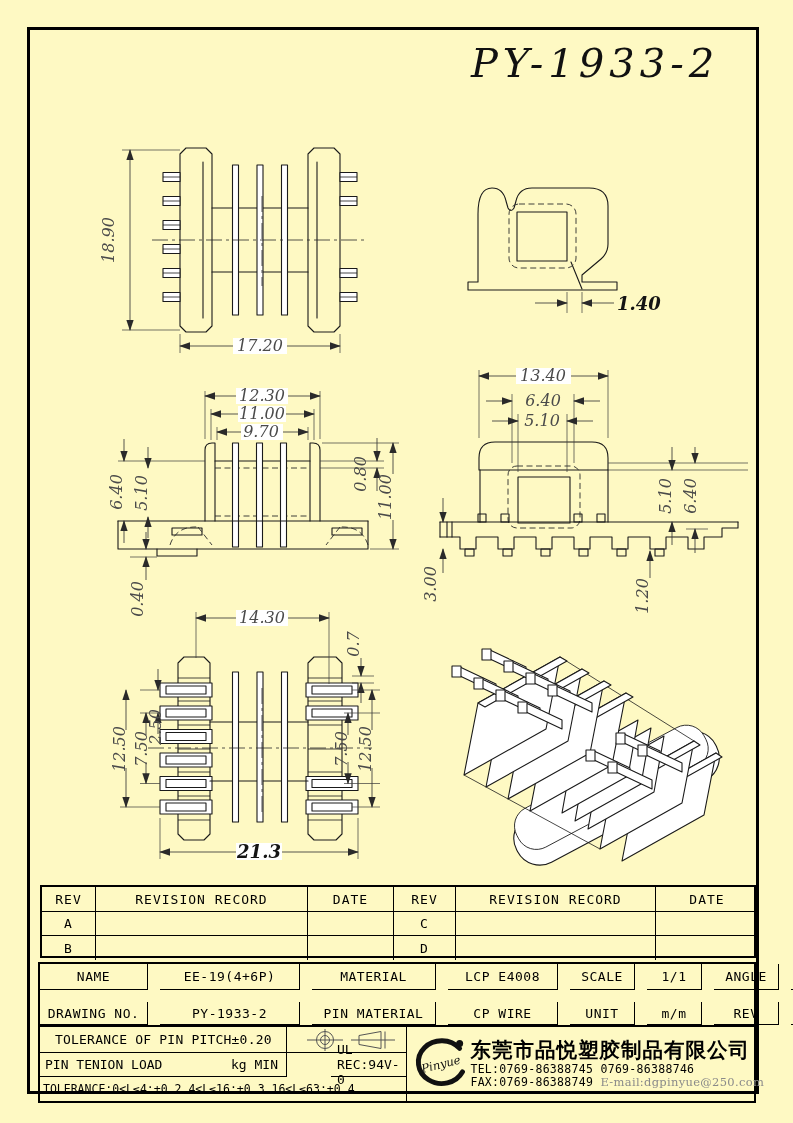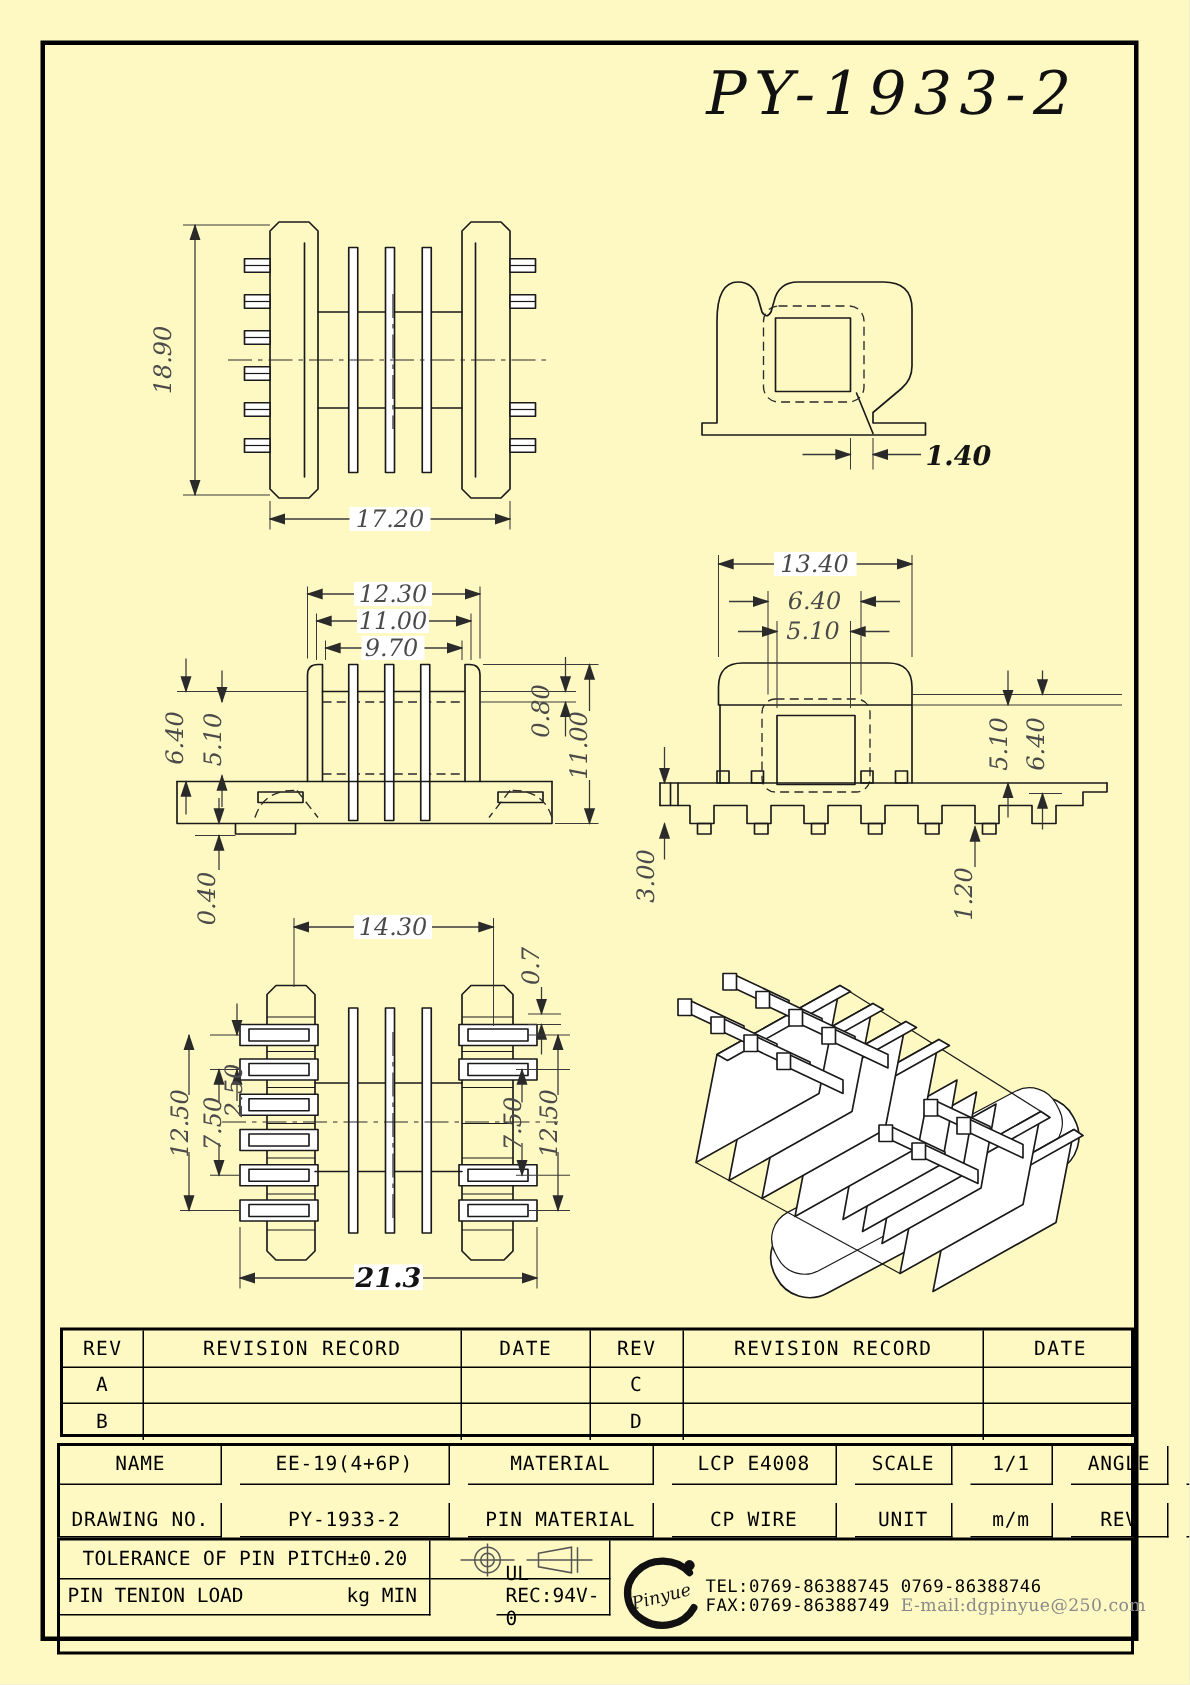--- a/index.html
+++ b/index.html
@@ -472,27 +472,29 @@
           <line x1="94" y1="3.5" x2="94" y2="20.5" stroke="#555" stroke-width="1"></line>
         </svg>
       </div>
       <div class="c company">
         <svg width="58" height="56" viewBox="0 0 58 56">
           <path d="M50,12 A24,22 0 1 0 53,36" fill="none" stroke="#111" stroke-width="5" stroke-linecap="round"></path>
           <circle cx="50" cy="7" r="3.6" fill="#111"></circle>
           <text x="10" y="33" transform="rotate(-14 28 28)" style="font-family:'DejaVu Serif',serif;font-style:italic;font-size:12px;fill:#111">Pinyue</text>
         </svg>
         <div class="co-text">
+          <div class="co-name">东莞市品悦塑胶制品有限公司</div>
           <div class="co-line">TEL:0769-86388745   0769-86388746</div>
           <div class="co-line">
             <span>FAX:0769-86388749</span>
             <span class="co-mail">E-mail:dgpinyue@250.com</span>
           </div>
         </div>
       </div>
       <div class="c tension">
         <span>PIN TENION LOAD</span>
         <span>kg MIN</span>
       </div>
       <div class="c ul">UL REC:94V-0</div>
+      <div class="c tolnote">TOLERANCE:0&lt;L≤4:±0.2  4&lt;L≤16:±0.3  16&lt;L≤63:±0.4</div>
     </div>
   </div>
 </div>
 
 </body></html>

